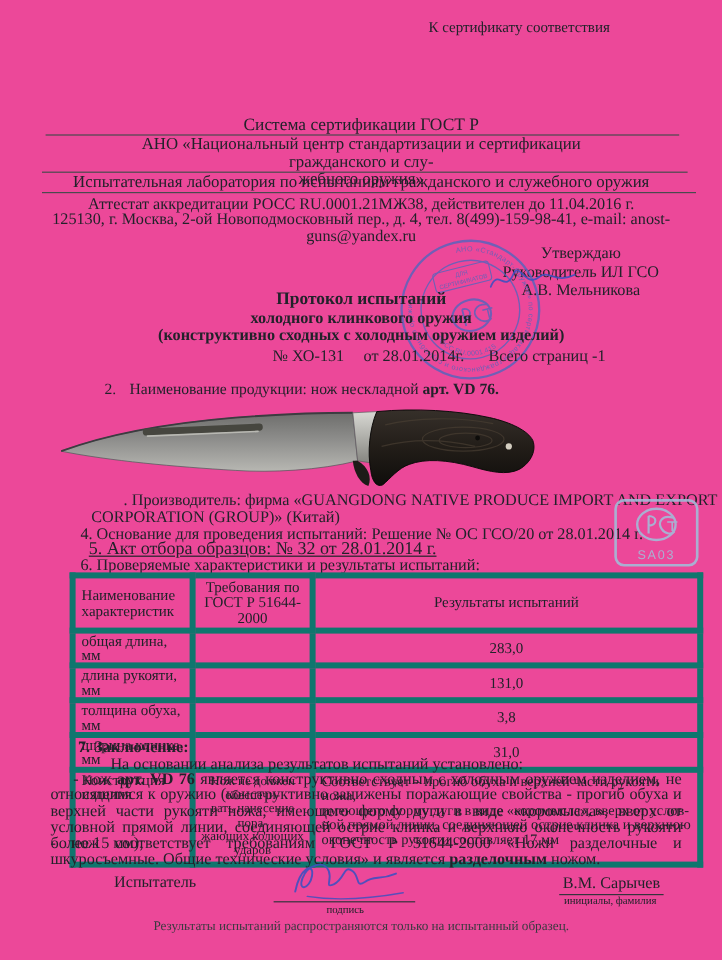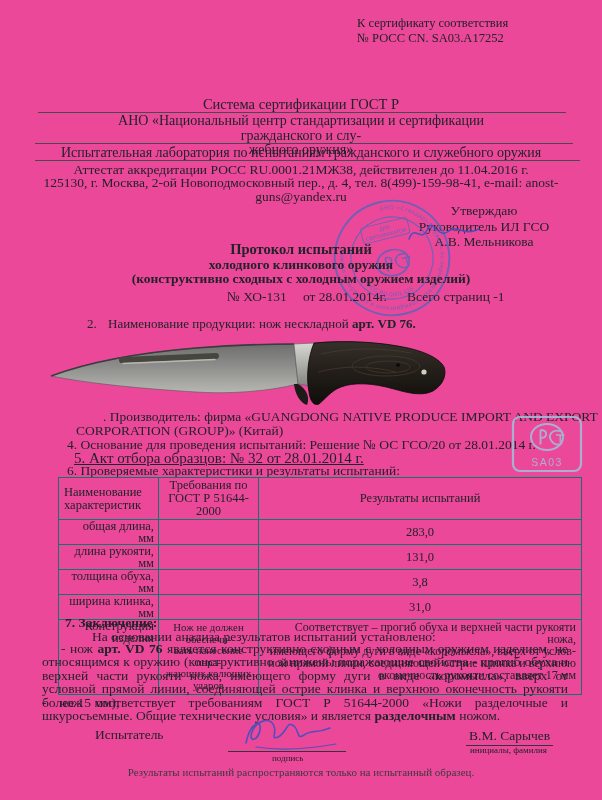--- a/index.html
+++ b/index.html
@@ -52,24 +52,24 @@
   .item3b { top:423px; left:76px;  font-size:13.5px; white-space:nowrap; }
   .item4  { top:437px; left:67px;  font-size:13.5px; white-space:nowrap; }
   .item5  { top:450px; left:74px;  font-size:15px; white-space:nowrap;text-decoration:underline; }
   .item6  { top:463px; left:67px;  font-size:13.5px; white-space:nowrap; }
 
   table.results { position:absolute; left:58px; top:477px; width:523px;
     border-collapse:collapse; font-size:12.5px; table-layout:fixed; }
   table.results col.c1 { width:100px; }
   table.results col.c2 { width:100px; }
   table.results col.c3 { width:323px; }
-  table.results th, table.results td { border:1px solid #0f766e; }
+  table.results th, table.results td { border:5px solid #0f766e; }
   table.results th { font-weight:normal; text-align:center; line-height:13px; padding:1px 2px; }
   table.results th.left { text-align:left; padding-left:5px; }
-  table.results td { line-height:12px; padding:0 4px; height:13px;text-align:right; }
+  table.results td { line-height:12px; padding:0 4px; height:13px; }
   table.results td.name { padding-left:5px; }
   table.results td.val  { text-align:center; }
   table.results tr.constr td { vertical-align:top; }
   table.results td.creq { font-size:10.8px; text-align:center; line-height:11.6px; padding:2px 3px; }
   table.results td.cres { font-size:12px;  line-height:11.9px; padding:2px 5px; }
 
   .c-head  { top:615px; left:65px;  font-size:13.5px; font-weight:bold; }
   .c-intro { top:629px; left:92px;  font-size:13.5px; }
   .c-p1 { top:642px; left:42px; width:526px; font-size:13.5px; line-height:13.4px;
           text-align:justify; text-indent:19px; }
@@ -83,21 +83,20 @@
   .tcap    { top:745px; left:470px; font-size:9px; }
   .footer  { top:766px; font-size:11px; color:#3a3a40; }
 </style>
 </head>
 <body>
 
 <div class="page">
 
   <div class="abs cert-ref">
     <div>К сертификату соответствия</div>
-    <div>№ РОСС CN. SA03.A17252</div>
   </div>
 
   <div class="abs ctr sys">Система сертификации ГОСТ Р</div>
   <div class="abs hr hr1"></div>
   <div class="abs org prelines">АНО «Национальный центр стандартизации и сертификации гражданского и слу-
 жебного оружия»</div>
   <div class="abs hr hr2"></div>
   <div class="abs ctr lab">Испытательная лаборатория по испытаниям гражданского и служебного оружия</div>
   <div class="abs hr hr3"></div>
   <div class="abs ctr accr">Аттестат аккредитации РОСС RU.0001.21МЖ38, действителен до 11.04.2016 г.</div>

